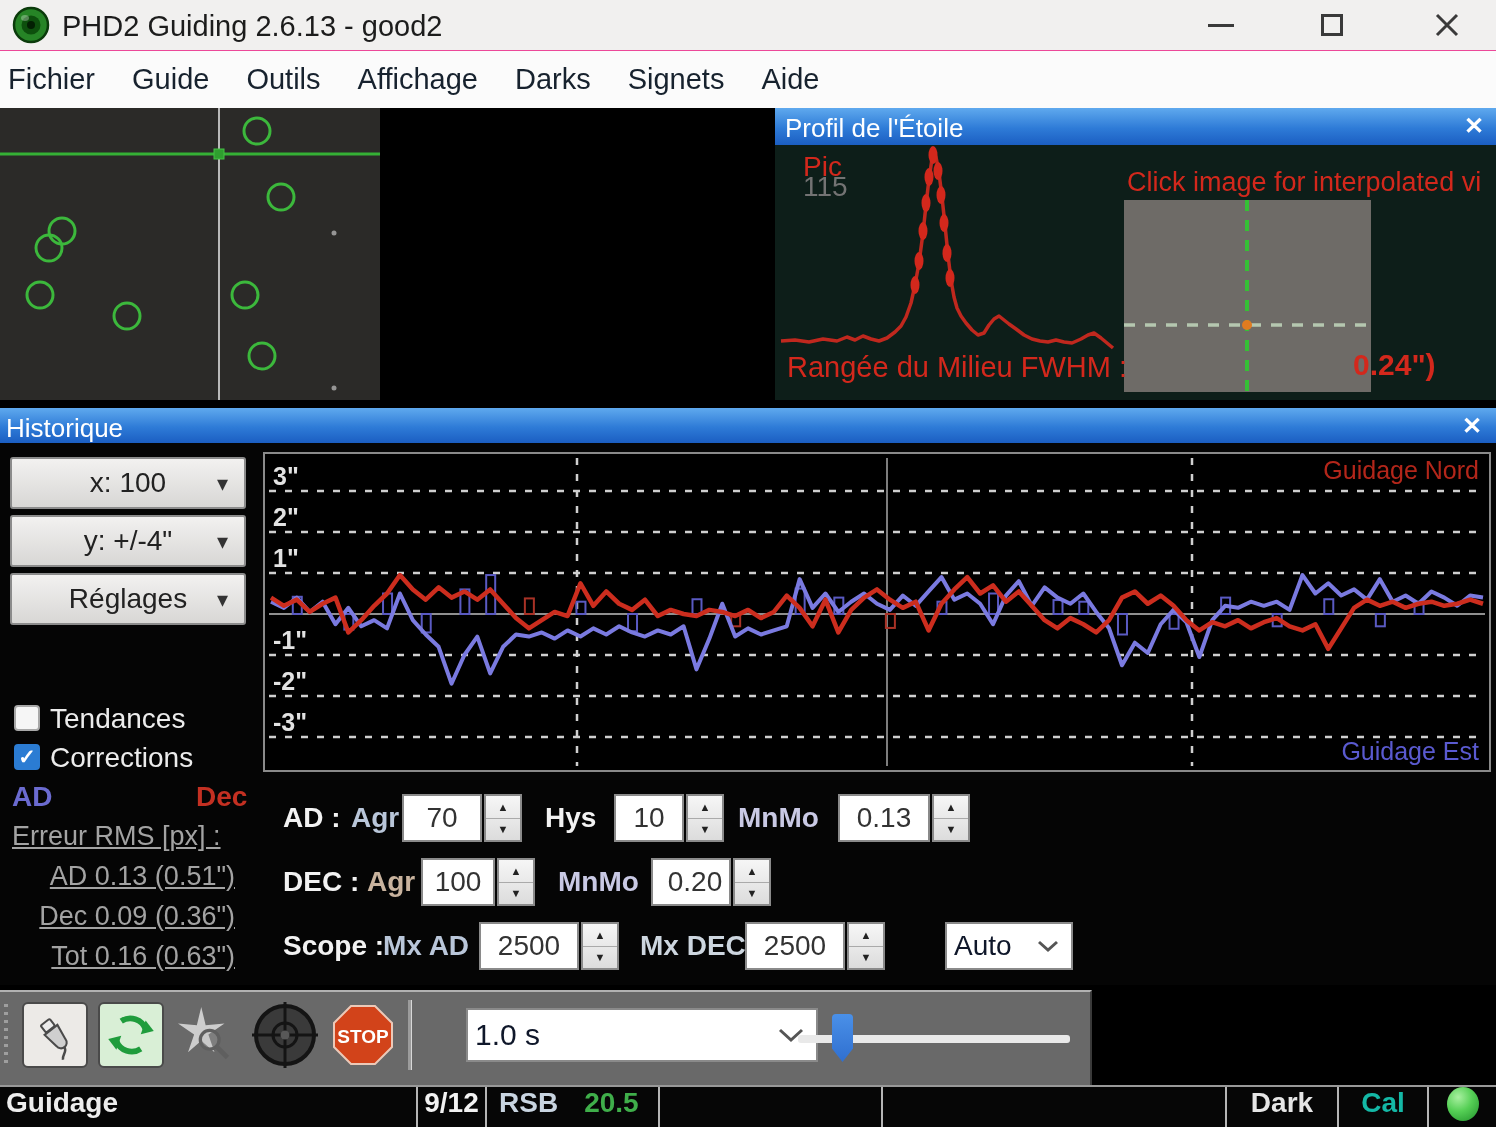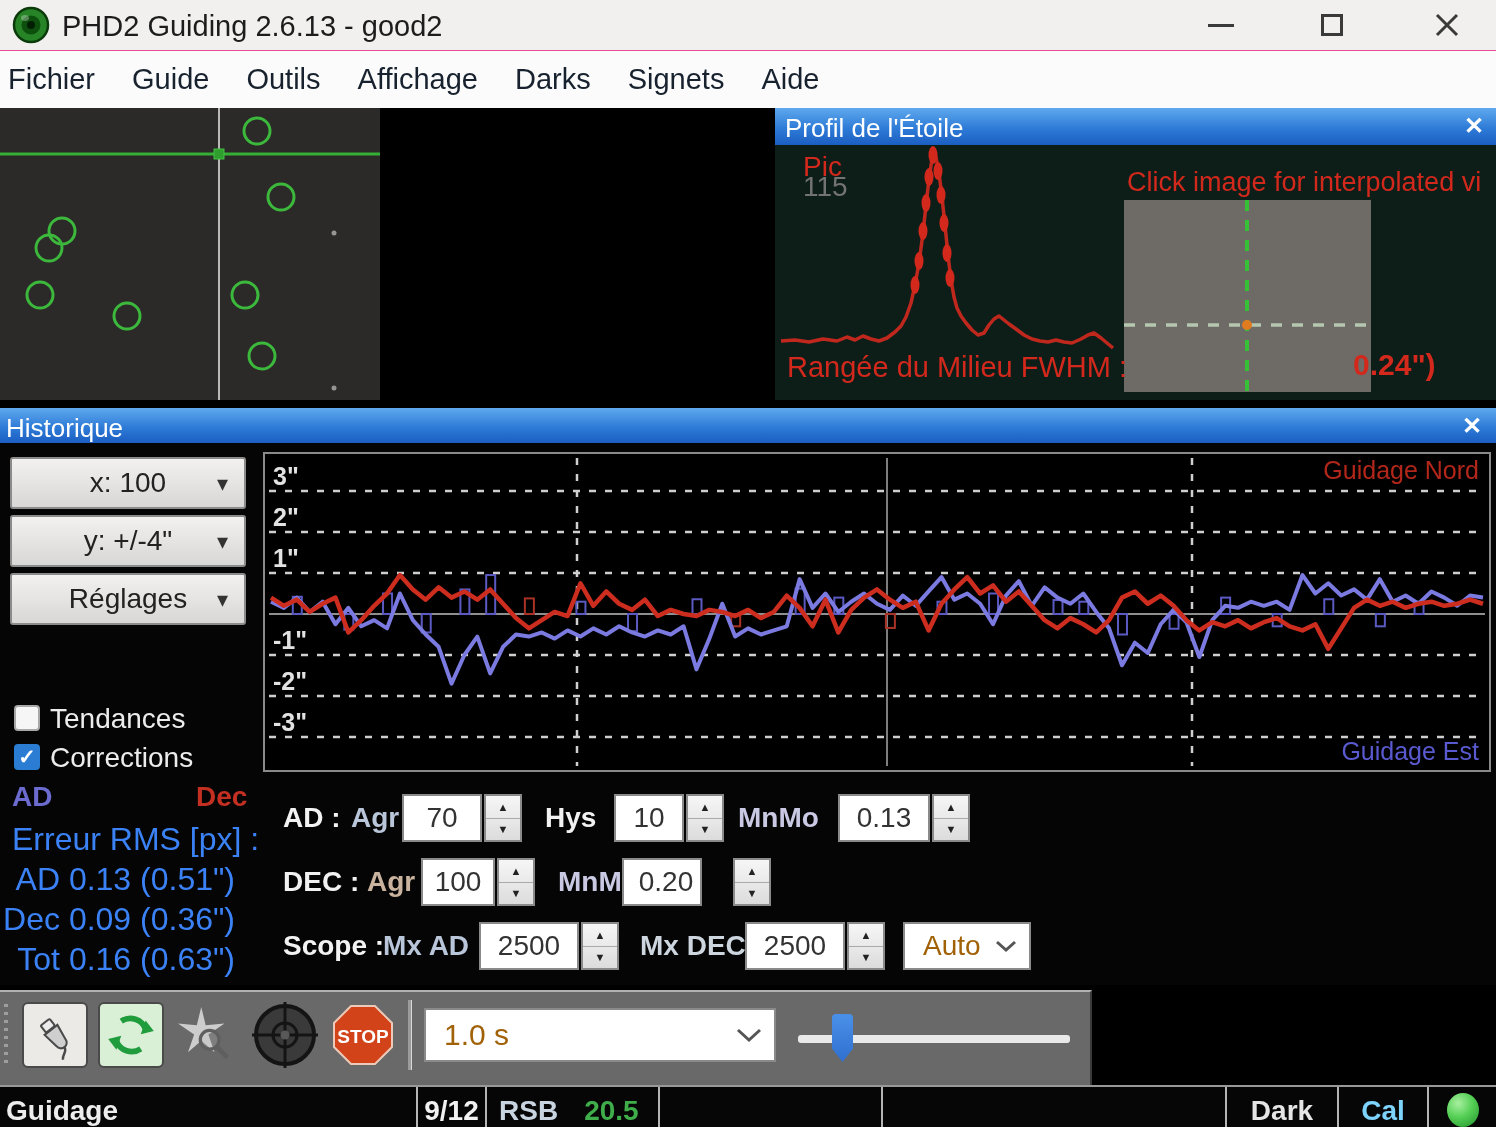--- a/index.html
+++ b/index.html
@@ -18,40 +18,40 @@
   .closex{position:absolute;top:4px;font-size:24px;color:#fff;font-weight:600;}
   .panel-title{position:absolute;left:10px;top:5px;font-size:26px;color:#fff;}
   
   .btn3d{position:absolute;left:10px;width:236px;height:52px;background:linear-gradient(180deg,#f2f1f0,#d8d7d5);
          border:2px solid #8b8b8b;border-radius:3px;box-sizing:border-box;color:#222;font-size:28px;
          display:flex;align-items:center;justify-content:center;}
   .caret{position:absolute;right:16px;top:12px;font-size:22px;color:#333;}
   .chk{position:absolute;left:14px;width:26px;height:26px;border:2px solid #a8a8a8;border-radius:4px;background:#f6f6f6;box-sizing:border-box;}
   .chk.on{background:#2b7cd3;border-color:#2b7cd3;color:#fff;font-size:21px;font-weight:700;display:flex;align-items:center;justify-content:center;}
   .chklbl{position:absolute;left:50px;font-size:28px;color:#ececec;}
-  .rmstxt{position:absolute;font-size:32px;color:#3b82f6;}
+  .rmstxt{position:absolute;font-size:27px;color:#a3a3a3;text-decoration:underline;}
   
   .plabel{position:absolute;font-size:28px;color:#f2f2f2;font-weight:700;}
   .plabel2{position:absolute;font-size:28px;color:#b9c6d9;font-weight:700;}
   .numbox{position:absolute;height:48px;background:#fff;border:2px solid #8a8a8a;box-sizing:border-box;
           font-family:"Liberation Sans",sans-serif;font-size:28px;color:#333;text-align:center;padding:0;}
   .spin{position:absolute;width:38px;height:48px;background:linear-gradient(180deg,#f6f6f6,#dcdcdc);border:2px solid #8a8a8a;
         box-sizing:border-box;display:flex;flex-direction:column;}
   .spin span{flex:1;display:flex;align-items:center;justify-content:center;font-size:11px;color:#222;border-bottom:1px solid #aaa;}
   .spin span:last-child{border-bottom:none;}
   .combo{position:absolute;background:#fff;border:2px solid #8a8a8a;box-sizing:border-box;display:flex;align-items:center;
-         font-size:28px;color:#a16207;padding-left:18px;}
+         font-size:28px;color:#0f172a;padding-left:7px;margin-left:42px;}
   .combo .chev{margin-left:auto;margin-right:12px;}
   
   .toolbar{left:0;top:990px;width:1092px;height:95px;background:#696969;border-top:2px solid #b2b2b2;border-right:2px solid #3a3a3a;box-sizing:border-box;}
   .toolbtn{position:absolute;top:10px;width:66px;height:66px;border:2px solid #4a4a4a;border-radius:6px;box-sizing:border-box;
            display:flex;align-items:center;justify-content:center;}
   
   .statusbar{left:0;top:1085px;width:1496px;height:42px;background:#060606;border-top:2px solid #989898;box-sizing:border-box;display:flex;}
-  .scell{height:100%;display:flex;align-items:flex-end;box-sizing:border-box;border-right:2px solid #b5b5b5;font-size:28px;}
+  .scell{height:100%;display:flex;align-items:flex-start;box-sizing:border-box;border-right:2px solid #b5b5b5;font-size:28px;}
   text{font-family:"Liberation Sans",sans-serif;}
 </style>
 </head>
 <body>
 
 <div class="app">
 
   <div class="abs titlebar">
     <svg class="abs" style="left:12px;top:6px;" width="38" height="38" viewBox="0 0 38 38">
       <circle cx="19" cy="19" r="17" fill="#268426" stroke="#0b3b0b" stroke-width="2.5"></circle>
@@ -243,21 +243,21 @@
       </div>
 
     <div class="plabel" style="left:283px;top:458px;">DEC :</div>
     <div class="plabel2" style="left:367px;top:458px;color:#c9b39e;">Agr</div>
     <input class="numbox" style="left: 421px; top: 450px; width: 74px;" readonly="" value="100">
     <div class="spin" style="left:497px;top:450px;">
         <span>▲</span>
         <span>▼</span>
       </div>
     <div class="plabel2" style="left:558px;top:458px;color:#c9c9e4;">MnMo</div>
-    <input class="numbox" style="left: 622px; top: 450px; width: 80px; padding-left: 8px;" readonly="" value="0.20">
+    <input class="numbox" style="left: 651px; top: 450px; width: 80px; padding-left: 8px;" readonly="" value="0.20">
     <div class="spin" style="left:733px;top:450px;">
         <span>▲</span>
         <span>▼</span>
       </div>
 
     <div class="plabel" style="left:283px;top:522px;">Scope :</div>
     <div class="plabel2" style="left:383px;top:522px;">Mx AD</div>
     <input class="numbox" style="left: 479px; top: 514px; width: 100px;" readonly="" value="2500">
     <div class="spin" style="left:581px;top:514px;">
         <span>▲</span>
@@ -346,21 +346,21 @@
       </div>
     <div class="scell" style="width:173px;padding-left:12px;color:#c8d4e0;font-weight:600;">
       <span>RSB</span>
       <span style="margin-left:26px;color:#3fae4a;">20.5</span>
     </div>
     <div class="scell" style="width:223px;"></div>
     <div class="scell" style="width:344px;"></div>
     <div class="scell" style="width:112px;justify-content:center;color:#e5e5e5;font-weight:600;">
         <span>Dark</span>
       </div>
-    <div class="scell" style="width:90px;justify-content:center;color:#7dd3fc;font-weight:600;">
+    <div class="scell" style="width:90px;justify-content:center;color:#14b8a6;font-weight:600;">
         <span>Cal</span>
       </div>
     <div class="scell" style="width:67px;justify-content:center;border-right:none;">
       <div style="width:32px;height:34px;border-radius:50%;background:radial-gradient(circle at 35% 30%,#a8f0a0 0%,#55cf55 45%,#1f8f2a 100%);"></div>
     </div>
   </div>
 
 </div>
 
 </body></html>

